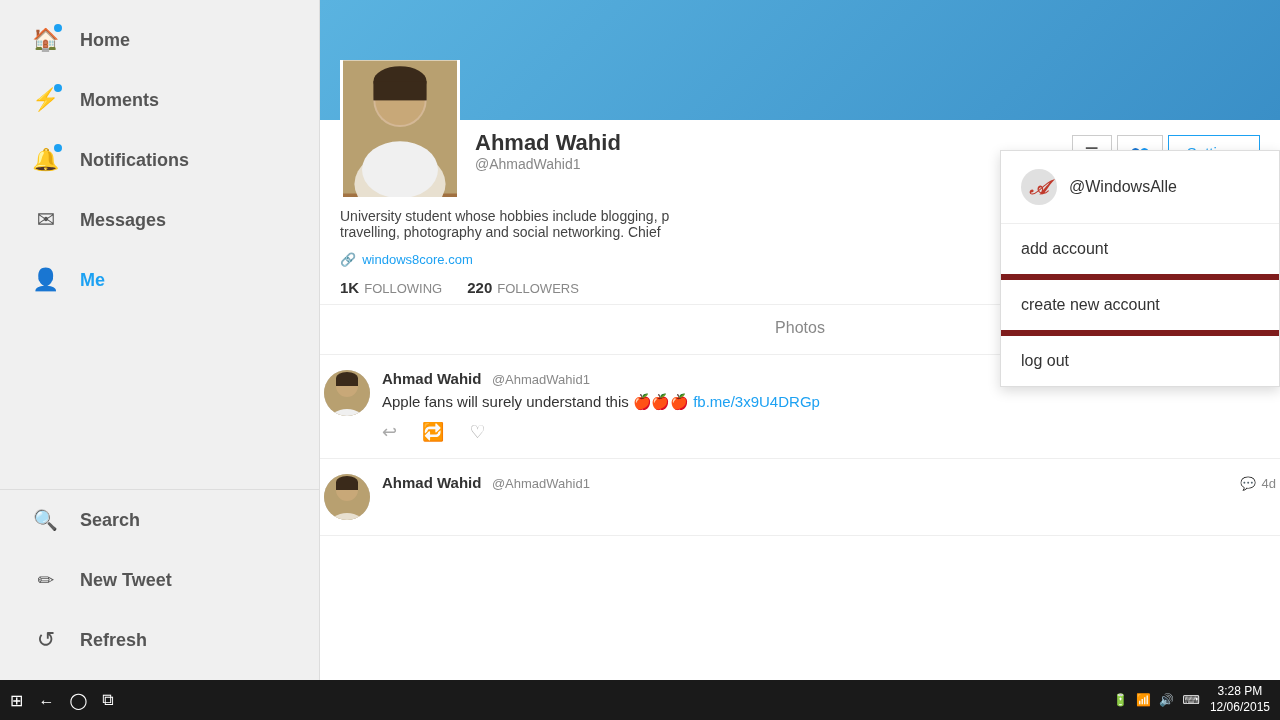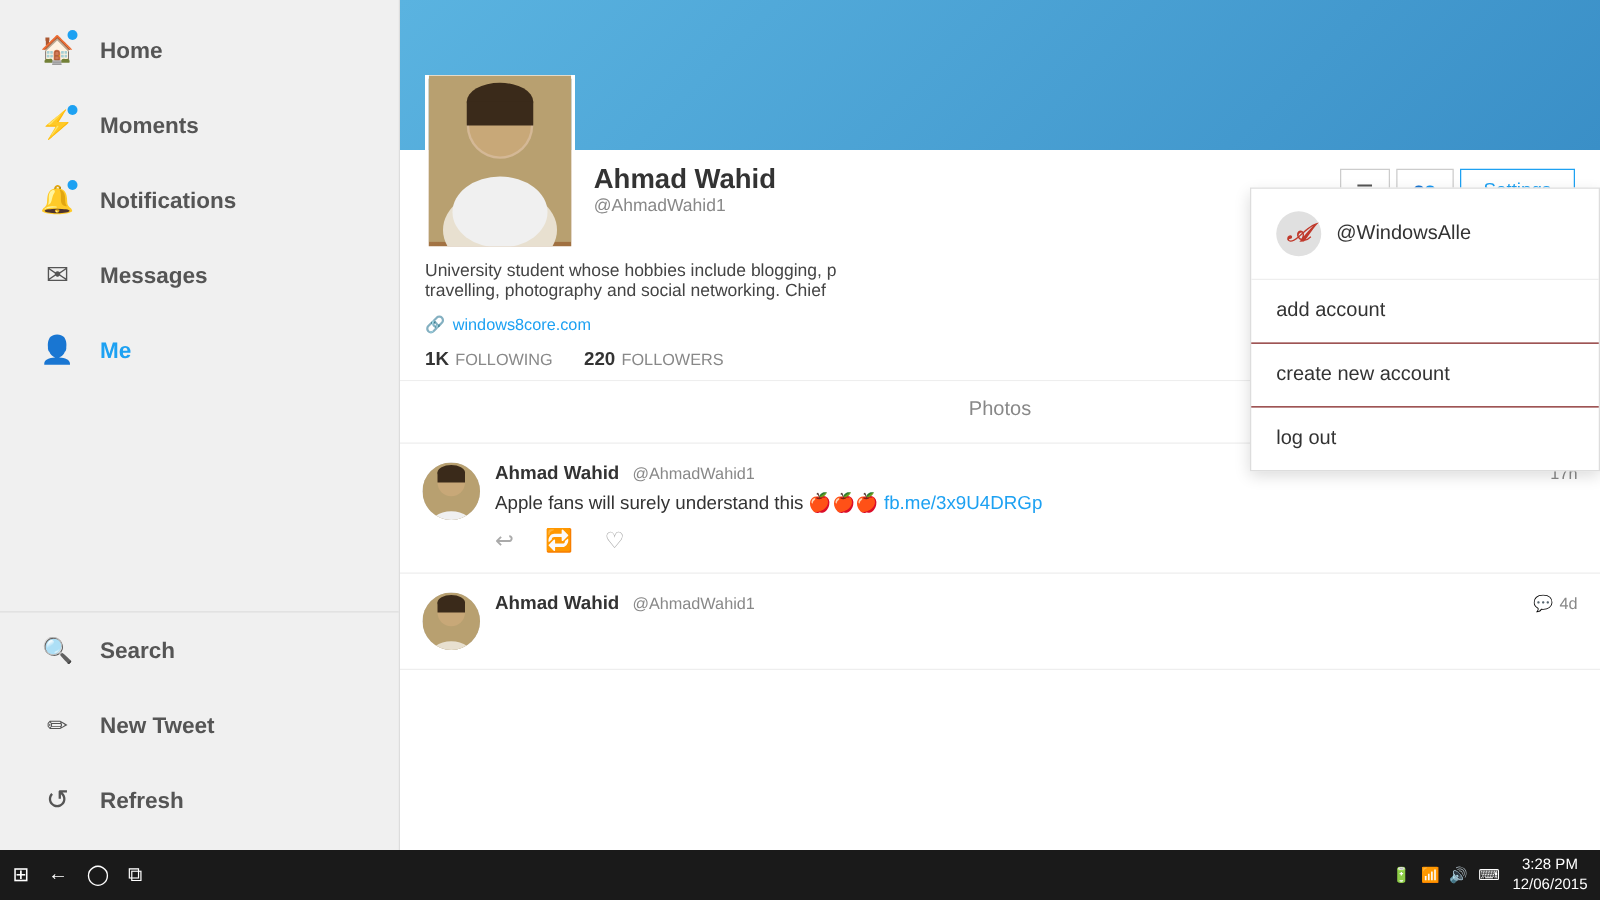--- a/index.html
+++ b/index.html
@@ -40,39 +40,39 @@
     .stat-item { display: flex; gap: 5px; align-items: baseline; }
     .stat-count { font-weight: 700; color: #333; font-size: 15px; }
     .stat-label { color: #888; font-size: 13px; }
 
     
     .profile-tabs { display: flex; border-bottom: 1px solid #eee; background: #fff; }
     .tab-item { flex: 1; text-align: center; padding: 14px; cursor: pointer; color: #888; font-size: 16px; border-bottom: 3px solid transparent; }
     .tab-item.active { color: #1da1f2; border-bottom: 3px solid #1da1f2; }
 
     
-    .tweet { display: flex; padding: 15px 18px; border-bottom: 1px solid #eee; gap: 12px; }
+    .tweet { display: flex; padding: 15px 4px; border-bottom: 1px solid #eee; gap: 12px; }
     .tweet-avatar { width: 46px; height: 46px; border-radius: 50%; background: #ccc; flex-shrink: 0; overflow: hidden; }
     .tweet-content { flex: 1; }
     .tweet-header { display: flex; justify-content: space-between; align-items: baseline; }
     .tweet-name { font-weight: 600; color: #333; font-size: 15px; }
     .tweet-handle { color: #888; font-size: 13px; }
     .tweet-time { color: #888; font-size: 13px; }
     .tweet-time-comment { display: flex; align-items: center; gap: 5px; color: #888; font-size: 13px; }
     .tweet-text { color: #333; font-size: 15px; margin-top: 5px; }
     .tweet-text a { color: #1da1f2; text-decoration: none; }
     .tweet-actions { display: flex; gap: 25px; margin-top: 10px; }
     .tweet-action-btn { background: none; border: none; color: #aaa; cursor: pointer; font-size: 18px; }
 
     
     .dropdown-overlay { position: absolute; top: 150px; right: 0; width: 280px; background: #fff; border: 1px solid #ddd; box-shadow: 0 4px 12px rgba(0,0,0,0.15); z-index: 100; }
     .dropdown-account { display: flex; align-items: center; padding: 18px 20px; gap: 12px; border-bottom: 1px solid #eee; }
     .dropdown-account-icon { width: 36px; height: 36px; border-radius: 50%; background: #e0e0e0; display: flex; align-items: center; justify-content: center; font-size: 20px; color: #c0392b; font-style: italic; font-weight: bold; }
     .dropdown-account-name { font-size: 16px; color: #333; }
-    .dropdown-item { padding: 16px 20px; cursor: pointer; font-size: 16px; color: #333; border-bottom: 1px solid #7f1d1d; }
+    .dropdown-item { padding: 16px 20px; cursor: pointer; font-size: 16px; color: #333; border-bottom: 6px solid #7f1d1d; }
     .dropdown-item:last-child { border-bottom: none; }
 
     
     .taskbar { height: 40px; background: #1a1a1a; display: flex; align-items: center; justify-content: space-between; padding: 0 10px; }
     .taskbar-left { display: flex; align-items: center; gap: 15px; }
     .taskbar-icon { color: #fff; font-size: 16px; cursor: pointer; }
     .taskbar-right { display: flex; align-items: center; gap: 10px; color: #fff; font-size: 12px; }
     .taskbar-time { text-align: center; }
     .taskbar-time div { line-height: 1.3; }
     .taskbar-icons { display: flex; align-items: center; gap: 8px; }

